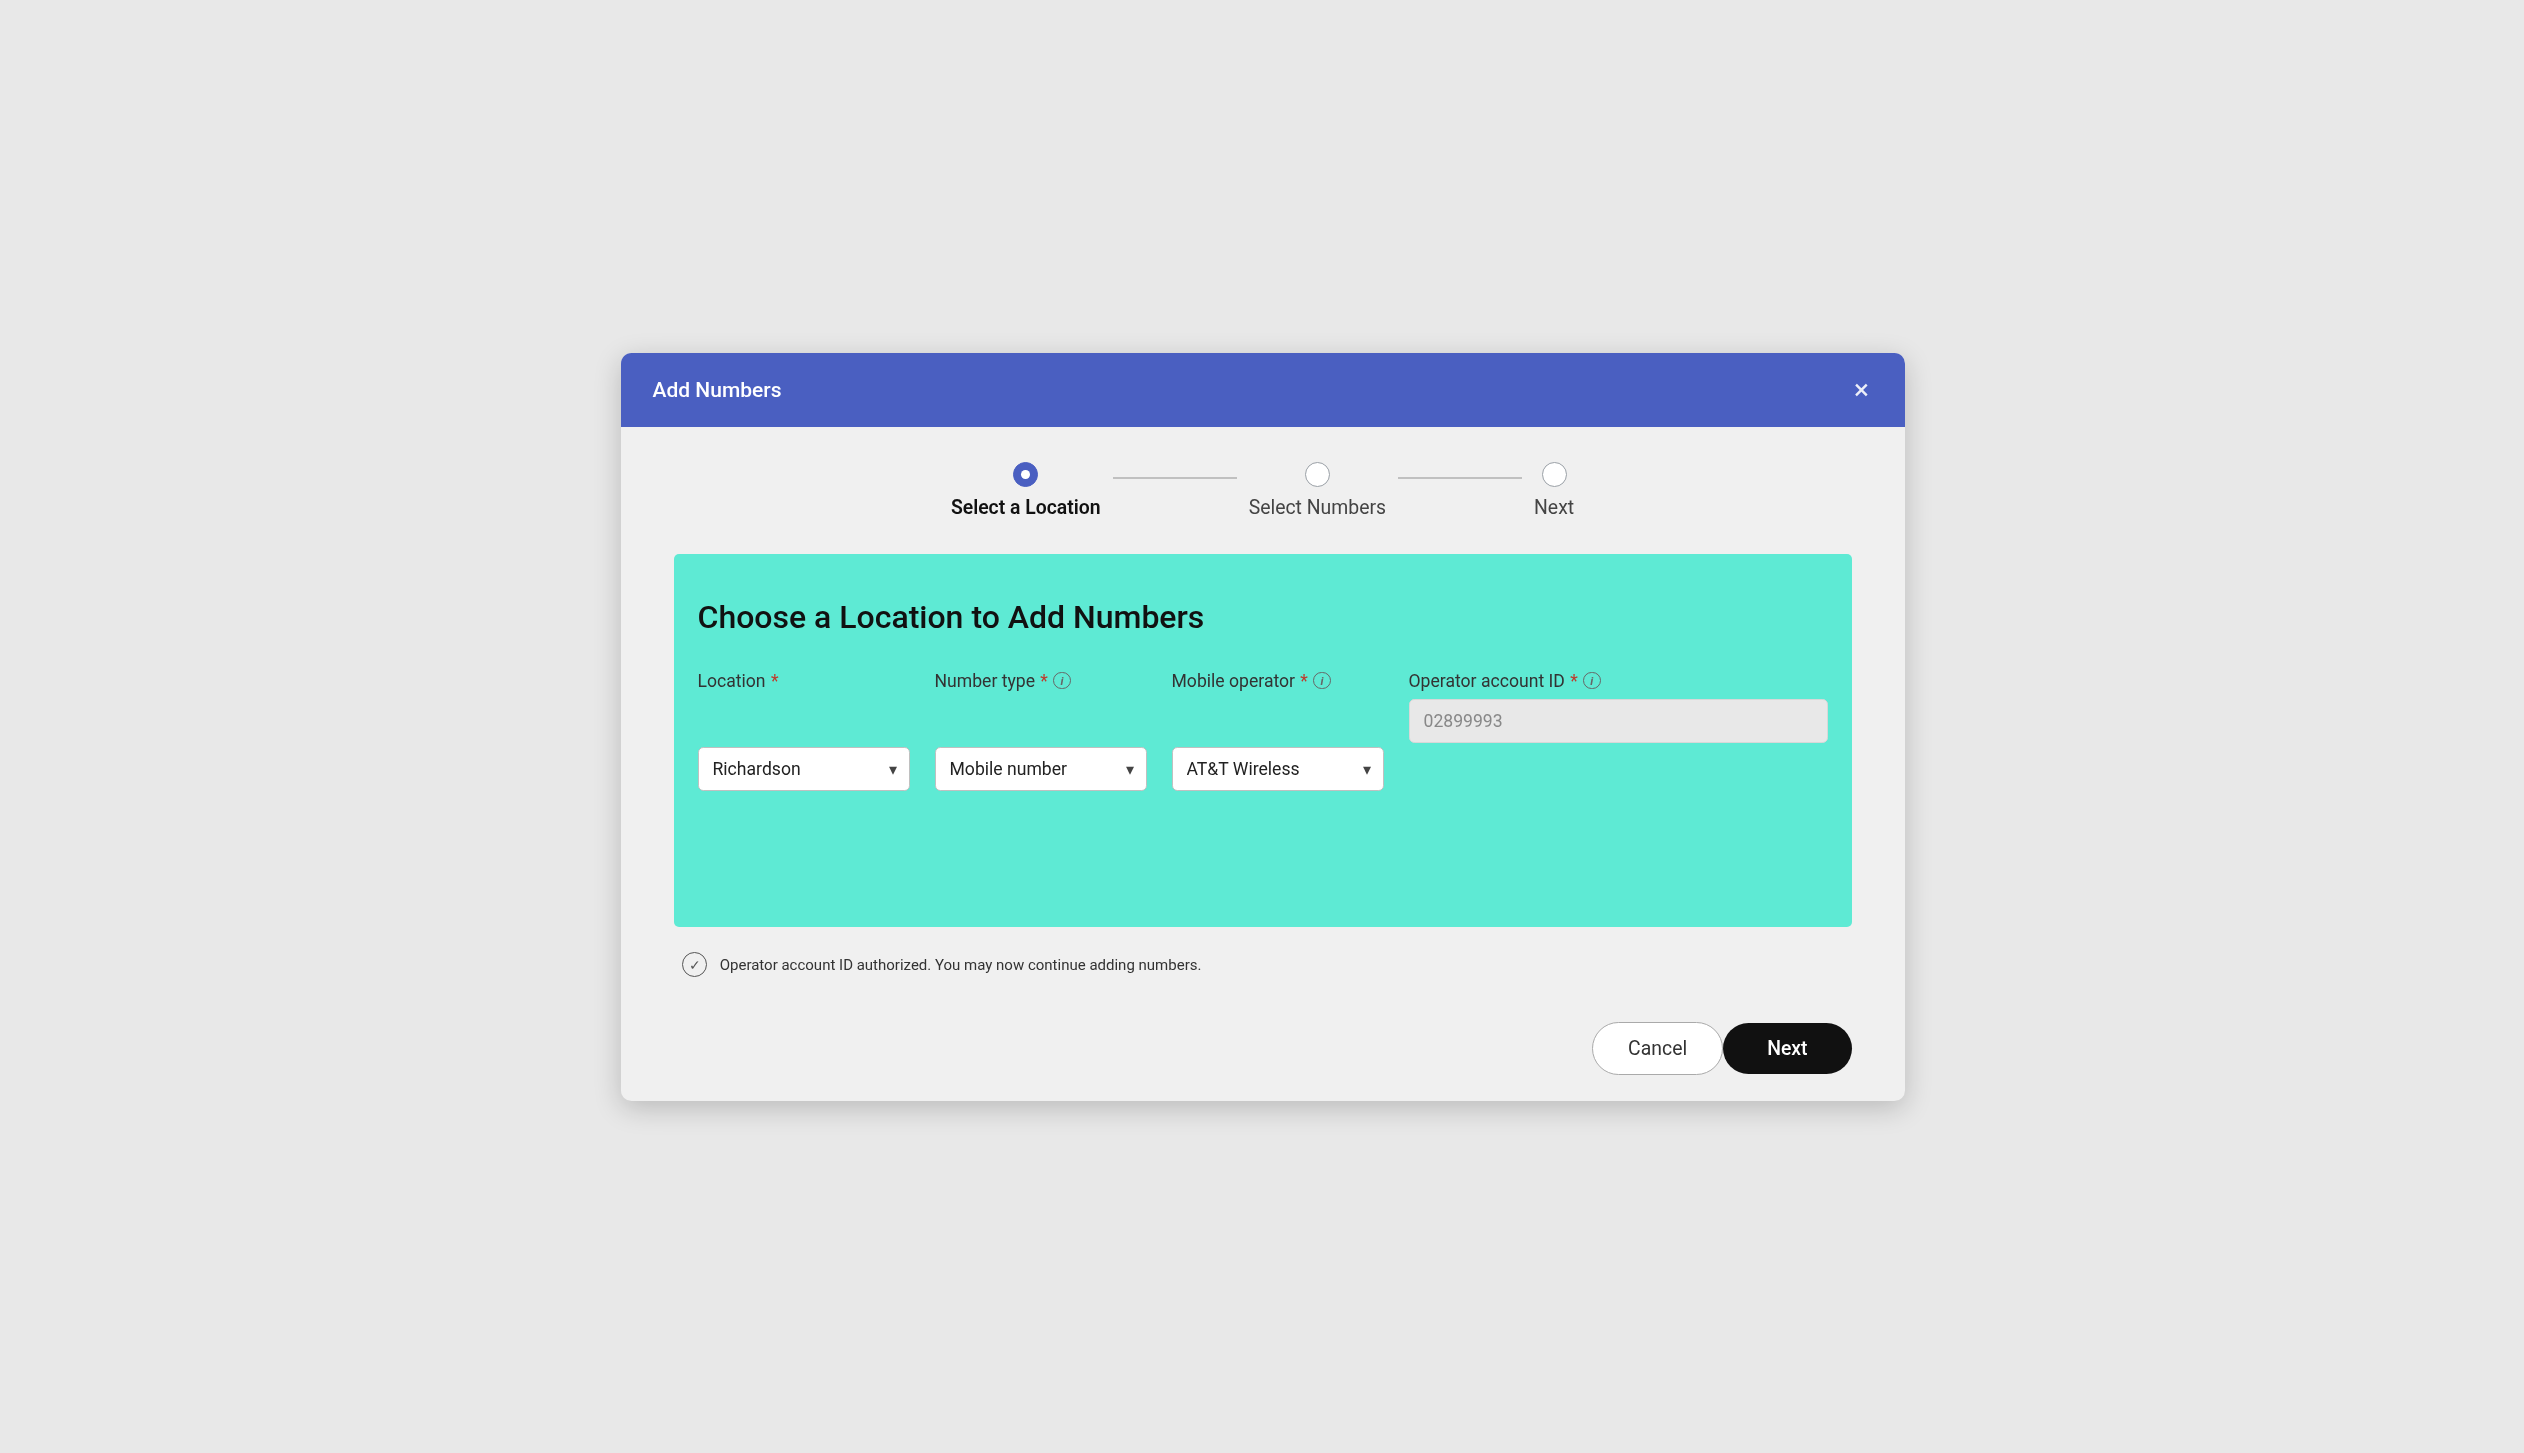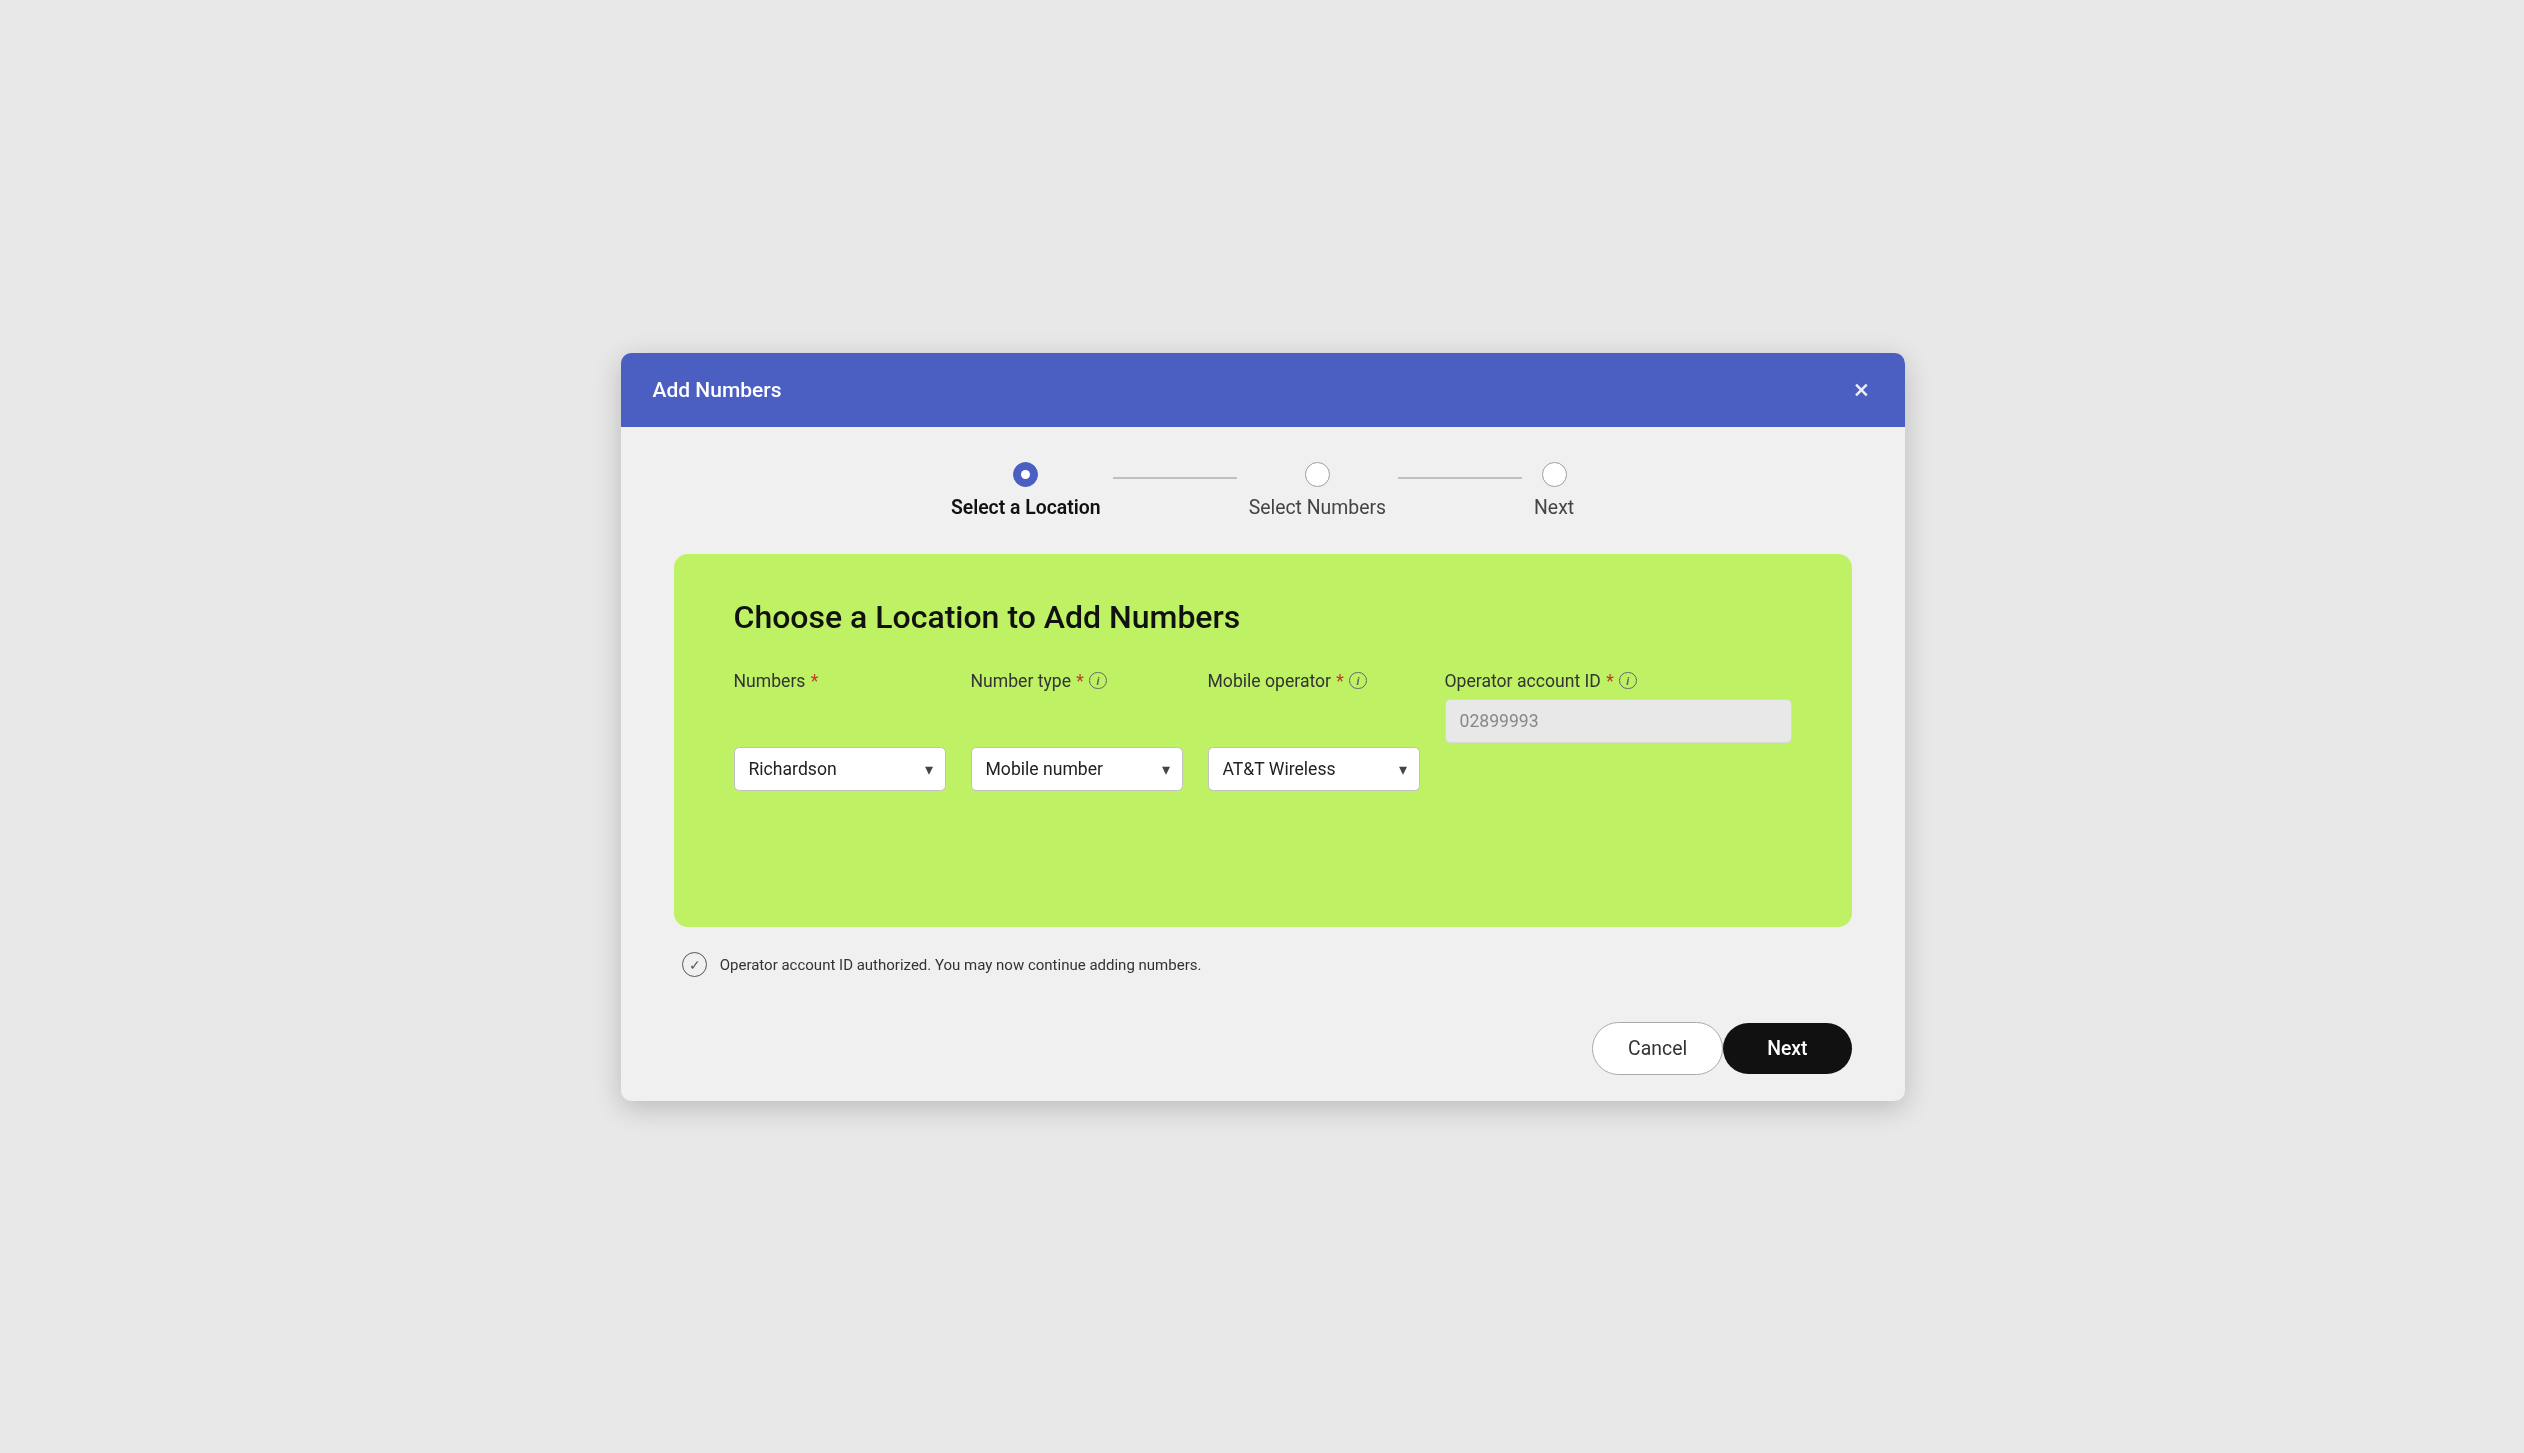--- a/index.html
+++ b/index.html
@@ -116,23 +116,23 @@
 
     .step-connector {
       width: 124px;
       height: 1.8px;
       background: #c0c0c0;
       margin-bottom: 25px;
     }
 
     
     .content-card {
-      background: #bef264;
-      border-radius: 14px;
-      padding: 44px 60px 44px;
+      background: #5eead4;
+      border-radius: 5px;
+      padding: 44px 24px 44px;
       flex: 1;
       max-height: 441px;
     }
 
     .card-title {
       font-size: 32px;
       font-weight: 500;
       color: #111;
       margin-bottom: 35px;
     }
@@ -310,21 +310,21 @@
       </div>
     </div>
 
     <div class="content-card">
       <h2 class="card-title">Choose a Location to Add Numbers</h2>
 
       <div class="form-row">
 
         <div class="form-group location">
           <label class="form-label">
-            <span>Numbers</span>
+            <span>Location</span>
             <span class="required-star">*</span>
           </label>
           <div class="select-wrapper">
             <select class="form-select">
               <option>Richardson</option>
             </select>
             <span class="chevron">▾</span>
           </div>
         </div>
 

